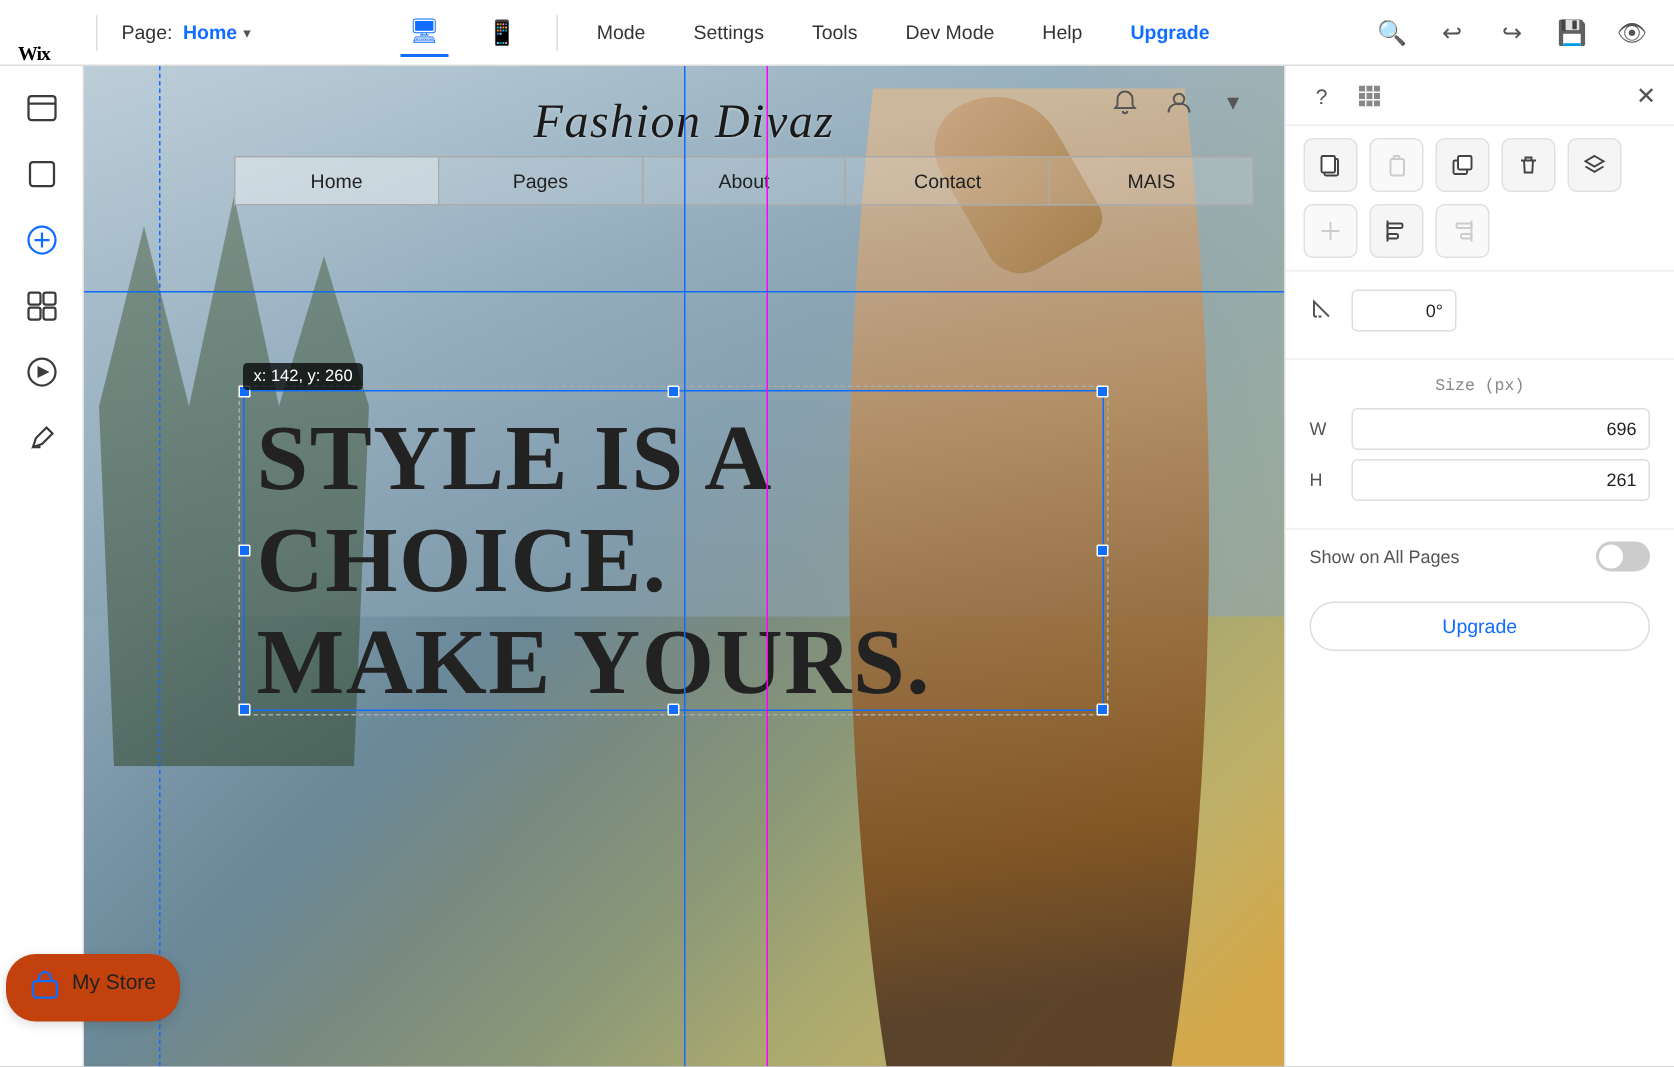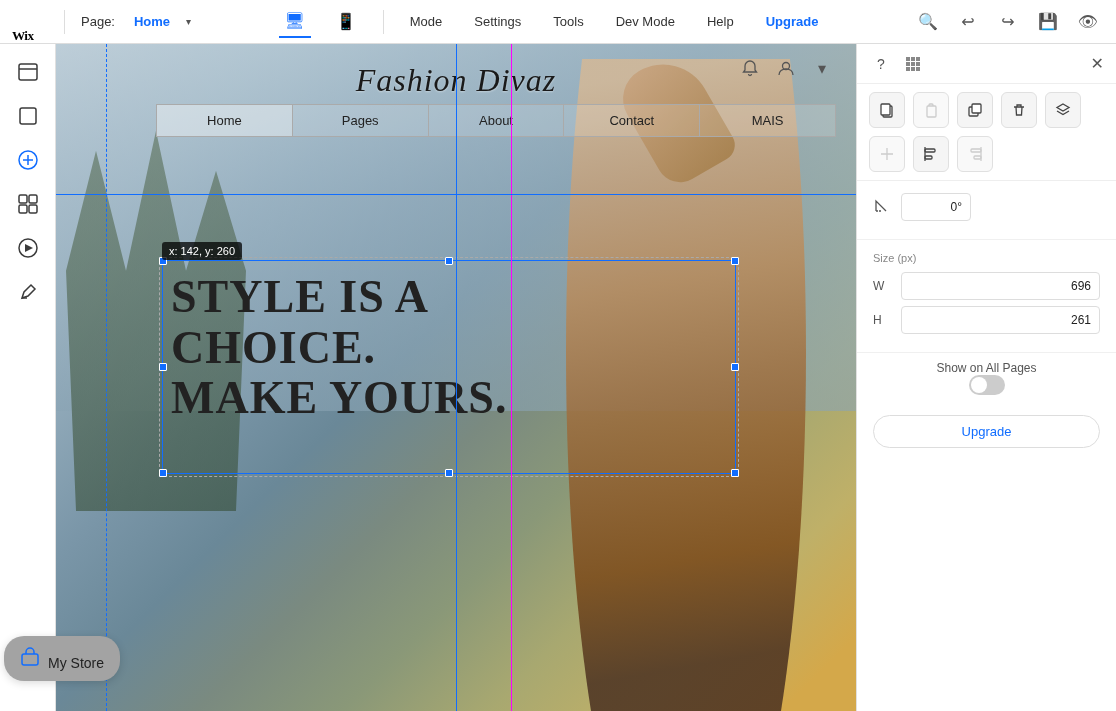--- a/index.html
+++ b/index.html
@@ -5,21 +5,21 @@
     * { box-sizing: border-box; margin: 0; padding: 0; }
     body { font-family: Arial, sans-serif; background: #e8e8e8; width: 1116px; height: 711px; overflow: hidden; position: relative; }
 
     
     #toolbar {
       position: absolute; top: 0; left: 0; right: 0; height: 44px;
       background: #fff; border-bottom: 1px solid #ddd;
       display: flex; align-items: center; padding: 0 12px; gap: 16px; z-index: 100;
     }
     .toolbar-divider { width: 1px; height: 24px; background: #ddd; }
-    .toolbar-page { font-size: 13px; color: #333; display: flex; align-items: center; gap: 16px; cursor: pointer; }
+    .toolbar-page { font-size: 13px; color: #333; display: flex; align-items: center; gap: 4px; cursor: pointer; }
     .toolbar-page .page-arrow { color: #555; font-size: 10px; }
     .toolbar-center { flex: 1; display: flex; align-items: center; justify-content: center; gap: 20px; }
     .toolbar-icon { width: 32px; height: 32px; display: flex; align-items: center; justify-content: center; cursor: pointer; border-radius: 4px; color: #555; }
     .toolbar-icon.active { color: #116dff; border-bottom: 2px solid #116dff; border-radius: 0; }
     .toolbar-nav-item { font-size: 13px; color: #333; cursor: pointer; padding: 4px 6px; }
     .toolbar-right { display: flex; align-items: center; gap: 8px; margin-left: auto; }
 
     
     #left-sidebar {
       position: absolute; top: 44px; left: 0; width: 56px; bottom: 0;
@@ -87,21 +87,21 @@
       border: 1px solid #116dff; z-index: 15; pointer-events: none;
     }
     .selected-text-box::before {
       content: ''; position: absolute; top: -4px; left: -4px; right: -4px; bottom: -4px;
       border: 1px dashed #aaa;
     }
 
     
     .site-headline {
       position: absolute; top: 228px; left: 115px; right: 40px;
-      font-size: 46px; font-weight: 900; color: #222; line-height: 1.1;
+      font-size: 62px; font-weight: 900; color: #222; line-height: 1.1;
       font-family: Georgia, serif; text-transform: uppercase; z-index: 16;
       letter-spacing: 1px;
     }
 
     
     .advertise-btn {
       position: absolute; bottom: 28px; left: 106px;
       background: #116dff; color: #fff; font-size: 14px; font-weight: 600;
       padding: 12px 28px; border-radius: 25px; cursor: pointer; z-index: 20;
       border: none; display: flex; align-items: center;
@@ -130,50 +130,50 @@
     .panel-toolbar {
       display: flex; flex-wrap: wrap; padding: 8px 12px; gap: 8px; border-bottom: 1px solid #eee;
     }
     .panel-tool-btn {
       width: 36px; height: 36px; display: flex; align-items: center; justify-content: center;
       border-radius: 6px; background: #f5f5f5; color: #444; font-size: 15px; cursor: pointer; border: 1px solid #e0e0e0;
     }
     .panel-tool-btn.disabled { color: #bbb; background: #f9f9f9; }
 
     .panel-section { padding: 12px 16px; border-bottom: 1px solid #f0f0f0; }
-    .panel-label { font-size: 11px; color: #888; margin-bottom: 8px; text-align: left; }
+    .panel-label { font-size: 11px; color: #888; margin-bottom: 8px; text-align: center; font-family: Liberation Mono, monospace; }
     .panel-row { display: flex; align-items: center; gap: 8px; margin-bottom: 6px; }
     .panel-row-label { font-size: 12px; color: #555; width: 20px; }
     .panel-input {
       flex: 1; height: 28px; border: 1px solid #ddd; border-radius: 4px;
       font-size: 12px; text-align: right; padding: 0 8px; color: #222;
       background: #fff;
     }
 
-    .panel-toggle-row { display: flex; align-items: center; justify-content: space-between; padding: 8px 16px; flex-direction: column; }
+    .panel-toggle-row { display: flex; align-items: center; justify-content: space-between; padding: 8px 16px; }
     .toggle-switch {
       width: 36px; height: 20px; background: #ccc; border-radius: 10px; position: relative;
       cursor: pointer; transition: background 0.2s;
     }
     .toggle-switch::after {
       content: ''; position: absolute; width: 16px; height: 16px; background: #fff;
       border-radius: 50%; top: 2px; left: 2px; transition: left 0.2s;
     }
 
     .panel-layers-btn {
       margin: 12px 16px; padding: 8px 16px; background: #fff; border: 1px solid #ddd;
       border-radius: 20px; font-size: 13px; color: #116dff; cursor: pointer;
       text-align: center; font-weight: 500;
     }
 
     
     .my-store-btn {
       position: absolute; bottom: 30px; left: 4px;
-      background: #a3a3a3; border-radius: 20px; padding: 10px 16px;
-      display: flex; align-items: flex-end; gap: 8px; cursor: pointer;
+      background: #c2410c; border-radius: 20px; padding: 10px 16px;
+      display: flex; align-items: flex-start; gap: 8px; cursor: pointer;
       box-shadow: 0 2px 8px rgba(0,0,0,0.15); font-size: 14px; color: #222; font-weight: 500;
       z-index: 100;
     }
     .my-store-icon { color: #116dff; font-size: 18px; }
 
     
     .wix-logo {
       font-family: 'Times New Roman', serif; font-weight: bold; font-size: 20px; color: #000;
       letter-spacing: -1px;
       margin-top: 32px;

